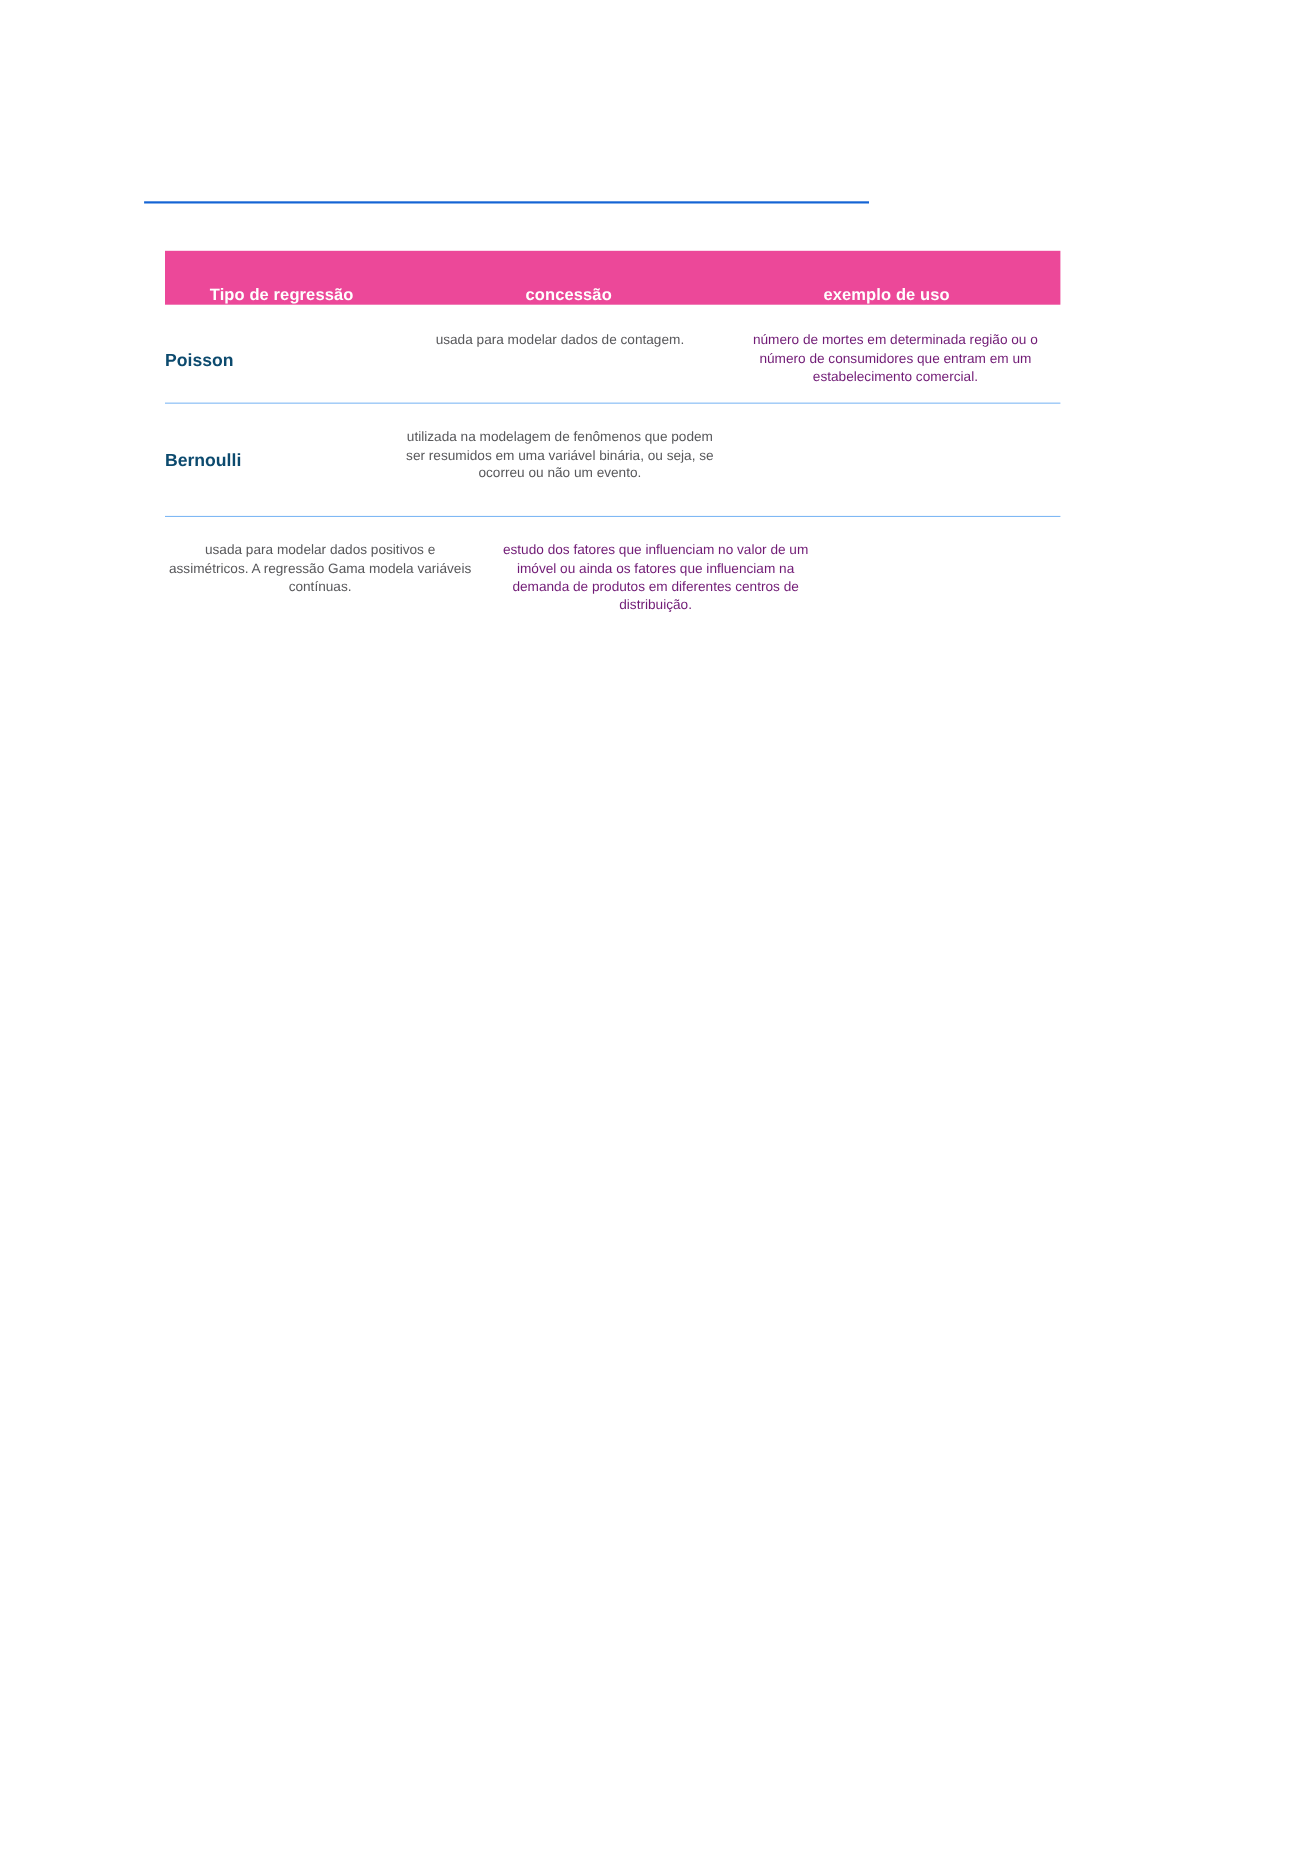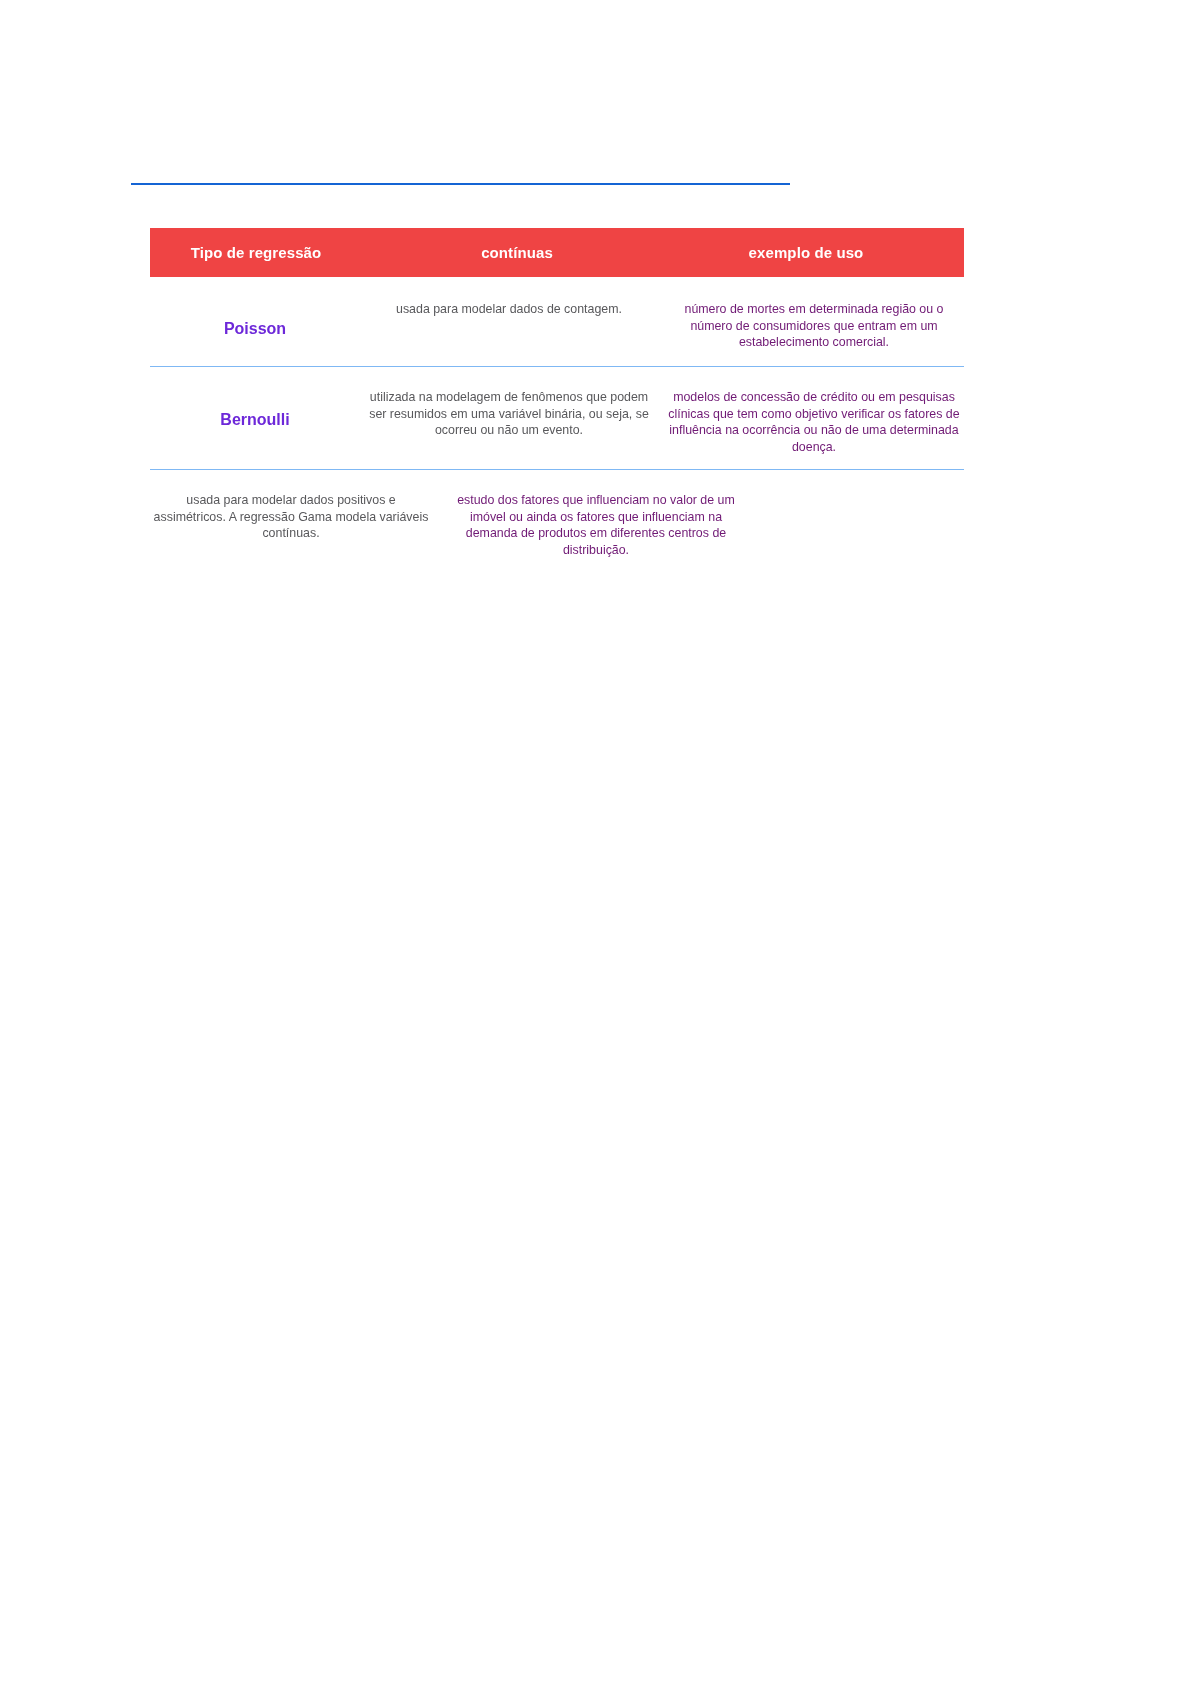--- a/index.html
+++ b/index.html
@@ -35,22 +35,22 @@
   
   .table-wrap {
     position: absolute;
     left: 150px;
     top: 228px;
     width: 814px;
   }
 
   .thead {
     display: flex;
-    align-items: center;
-    background: #ef4444;
+    align-items: flex-end;
+    background: #ec4899;
     height: 49px;
     box-sizing: border-box;
   }
   .th {
     color: #ffffff;
     font-size: 15px;
     font-weight: bold;
     letter-spacing: .1px;
     text-align: center;
     box-sizing: border-box;
@@ -72,24 +72,24 @@
   .trow + .trow {
     border-top: 1px solid #7fb8f4;
   }
 
   .cell {
     box-sizing: border-box;
   }
 
   .cell-type {
     width: 218px;
-    color: #6d28d9;
+    color: #0c4a6e;
     font-size: 16px;
     font-weight: bold;
-    text-align: center;
+    text-align: left;
     padding-right: 8px;
   }
   .cell-use {
     width: 300px;
     color: #58585b;
     font-size: 12.4px;
     line-height: 16.5px;
     padding-right: 18px;
   }
   .cell-example {
@@ -117,42 +117,39 @@
 <body>
 
 <div class="page">
 
   <div class="top-rule"></div>
 
   <div class="table-wrap">
 
     <div class="thead">
       <div class="th col-1">Tipo de regressão</div>
-      <div class="th col-2">contínuas</div>
+      <div class="th col-2">concessão</div>
       <div class="th col-3">exemplo de uso</div>
     </div>
 
     <div class="trow row-poisson">
       <div class="cell cell-type">Poisson</div>
       <div class="cell cell-use">
         <p>usada para modelar dados de contagem.</p>
       </div>
       <div class="cell cell-example">
         <p>número de mortes em determinada região ou o número de consumidores que entram em um estabelecimento comercial.</p>
       </div>
     </div>
 
     <div class="trow row-bernoulli">
       <div class="cell cell-type">Bernoulli</div>
       <div class="cell cell-use">
         <p>utilizada na modelagem de fenômenos que podem ser resumidos em uma variável binária, ou seja, se ocorreu ou não um evento.</p>
       </div>
-      <div class="cell cell-example">
-        <p>modelos de concessão de crédito ou em pesquisas clínicas que tem como objetivo verificar os fatores de influência na ocorrência ou não de uma determinada doença.</p>
-      </div>
     </div>
 
     <div class="trow row-gama">
       <div class="cell cell-use">
         <p>usada para modelar dados positivos e assimétricos. A regressão Gama modela variáveis contínuas.</p>
       </div>
       <div class="cell cell-example">
         <p>estudo dos fatores que influenciam no valor de um imóvel ou ainda os fatores que influenciam na demanda de produtos em diferentes centros de distribuição.</p>
       </div>
     </div>

